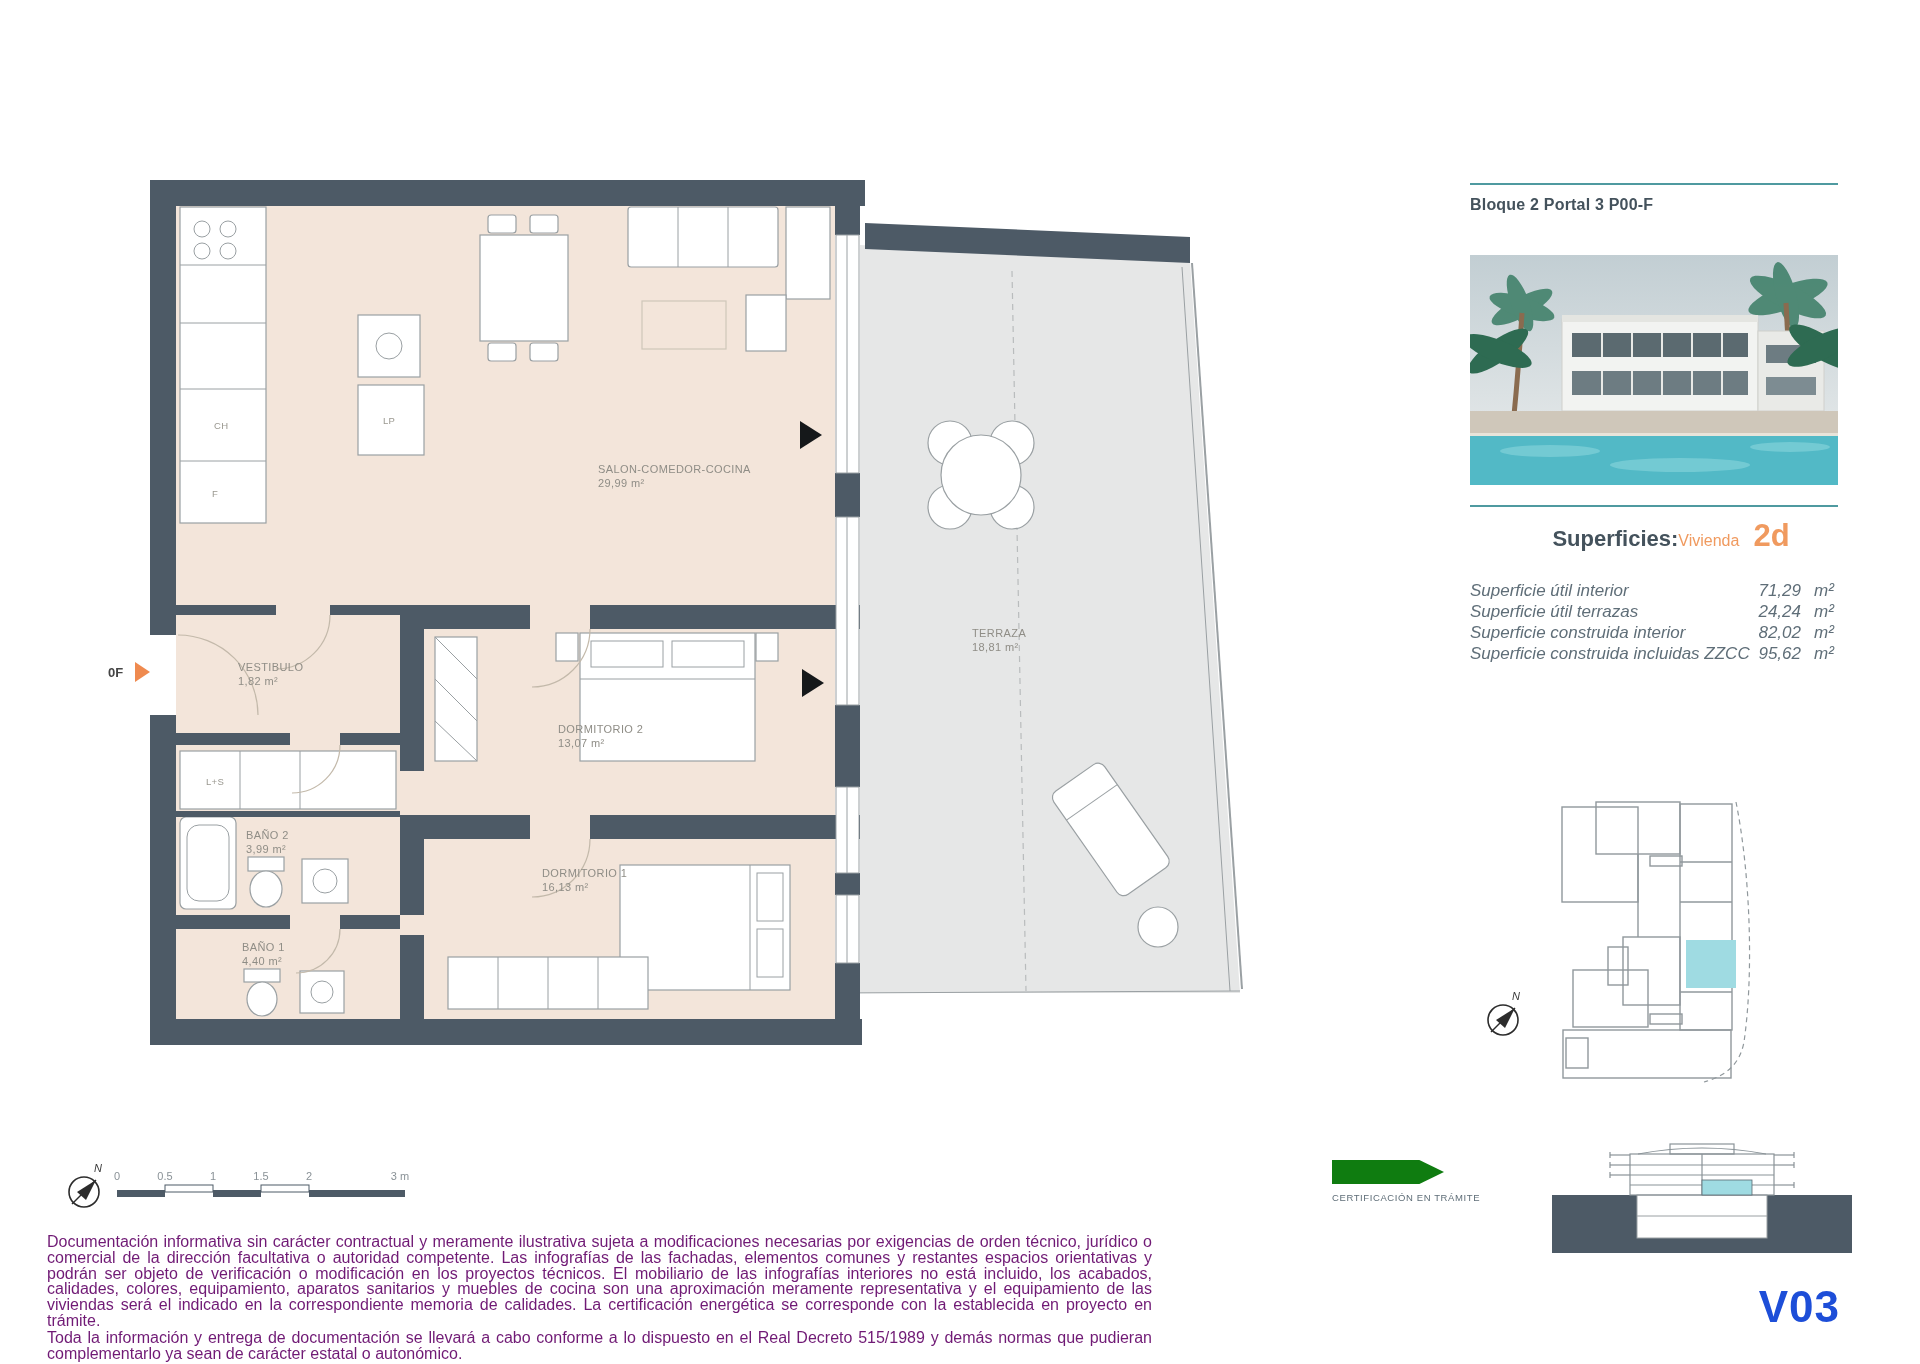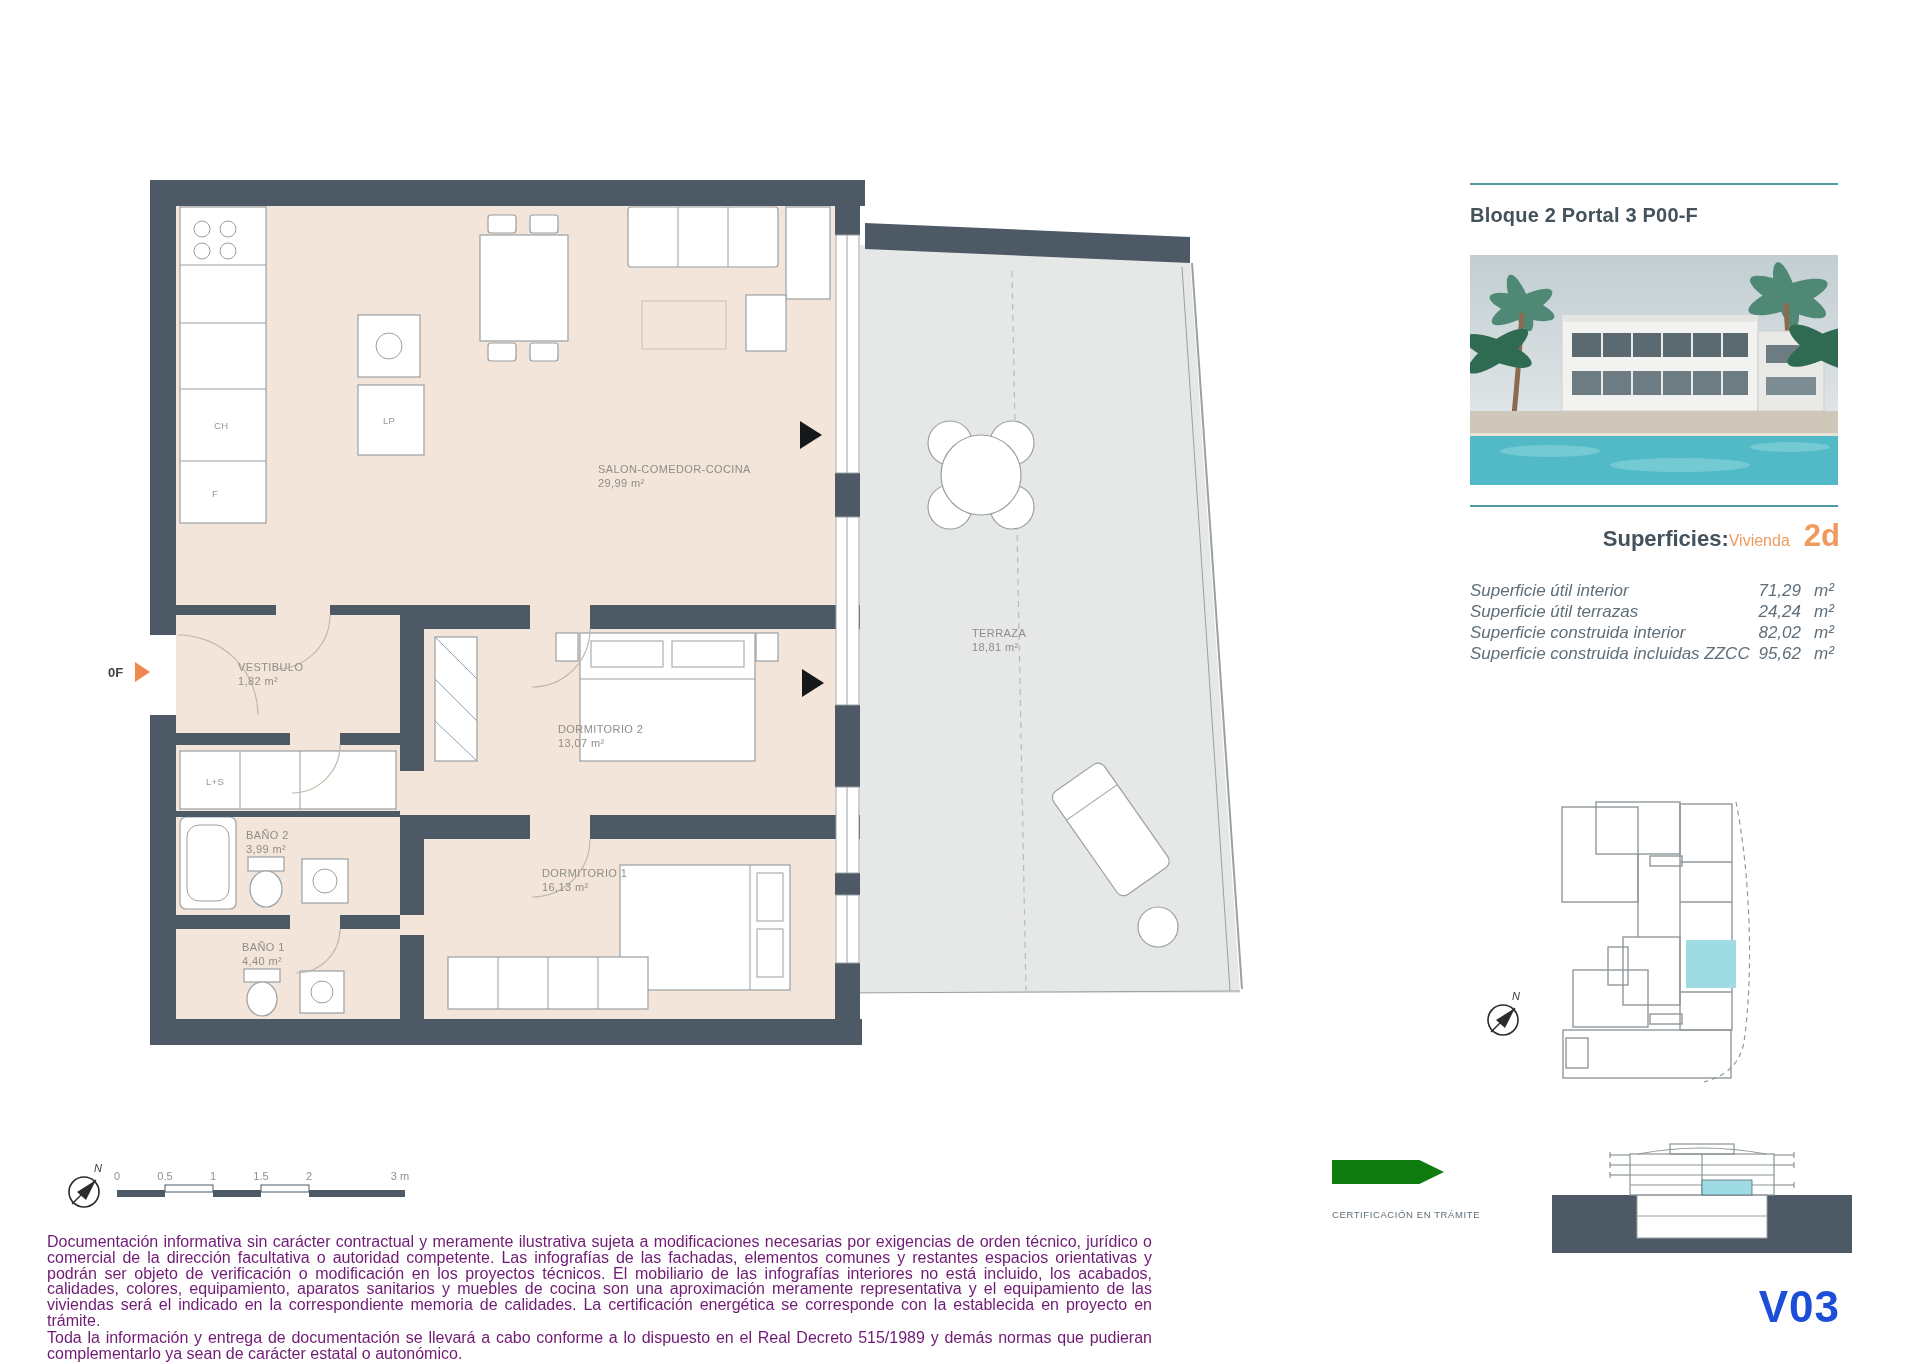--- a/index.html
+++ b/index.html
@@ -2,25 +2,25 @@
 <html><head>
 <meta charset="utf-8">
 <style>
   * { margin:0; padding:0; box-sizing:border-box; }
   html,body { width:1920px; height:1364px; background:#ffffff;
     font-family:"Liberation Sans", sans-serif; position:relative; overflow:hidden; }
 
   
   .teal-line { position:absolute; left:1470px; width:368px; height:2px; background:#4f9aa0; }
   #block-title { position:absolute; left:1470px; top:196px; width:368px;
-    font-size:20px; font-weight:bold; color:#44525c; letter-spacing:.2px;margin-top:8px; }
+    font-size:16px; font-weight:bold; color:#44525c; letter-spacing:.2px; }
   #render { position:absolute; left:1470px; top:255px; width:368px; height:230px; overflow:hidden; }
 
   #superficies { position:absolute; left:1470px; top:520px; width:370px; }
-  #superficies .head-row { display:flex; justify-content:flex-end; align-items:baseline;margin-left:32px; }
+  #superficies .head-row { display:flex; justify-content:center; align-items:baseline;margin-left:32px; }
   #superficies h2 { font-size:22px; font-weight:bold; color:#44525c; }
   .viv-wrap { display:flex; align-items:baseline; gap:14px; }
   .viv-label { font-size:16px; color:#f09a5f; }
   .viv-code { font-size:31px; font-weight:bold; color:#f09a5f; line-height:1; }
   .sup-rows { margin-top:28px; }
   .sup-row { display:flex; font-size:17px; color:#5f6e78; line-height:21px;font-style:italic; }
   .sup-row .lbl { flex:1; }
   .sup-row .val { width:50px; text-align:right; }
   .sup-row .unit { width:26px; margin-left:13px; }
 
@@ -53,21 +53,21 @@
   #compass-main { position:absolute; left:60px; top:1158px; }
   #scalebar { position:absolute; left:112px; top:1168px; }
   .tick-label { font-family:"Liberation Sans",sans-serif; font-size:11px; fill:#8a9297; }
   .seg-dark { fill:#4d5a66; }
   .seg-light { fill:#ffffff; stroke:#4d5a66; stroke-width:1; }
 
   
   #cert { position:absolute; left:1332px; top:1160px; width:120px; }
   #cert .arrow { width:112px; height:24px; background:#0f7c10;
     clip-path:polygon(0 0, 78% 0, 100% 50%, 78% 100%, 0 100%); }
-  #cert .cert-label { margin-top:25px; font-size:9.5px; letter-spacing:.6px; color:#5f6e78; white-space:nowrap; }
+  #cert .cert-label { margin-top:8px; font-size:9.5px; letter-spacing:.6px; color:#5f6e78; white-space:nowrap; }
 
   
   #disclaimer { position:absolute; left:47px; top:1234px; width:1105px;
     font-size:16px; line-height:15.8px; color:#701a75; text-align:justify; }
   #disclaimer p + p { margin-top:1px; }
 </style>
 </head>
 <body>
 
 <svg id="plan" width="1110" height="870" viewBox="0 0 1110 870">

